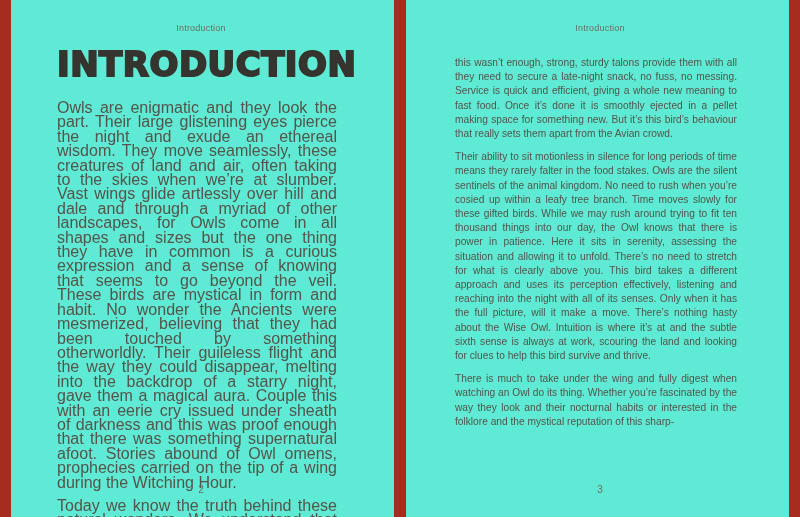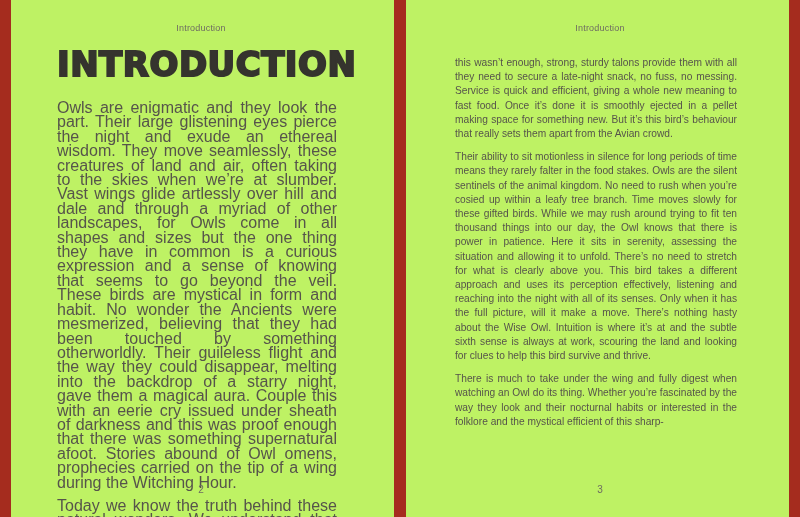--- a/index.html
+++ b/index.html
@@ -9,21 +9,21 @@
   body {
     width: 800px;
     height: 517px;
     font-family: "Liberation Sans", sans-serif;
     background: #f9f1dc;
   }
   .spread {
     position: relative;
     width: 800px;
     height: 517px;
-    background: #bef264;
+    background: #5eead4;
     overflow: hidden;
     text-decoration: underline;
   }
   .cover-bar {
     position: absolute;
     top: 0;
     bottom: 0;
     width: 11px;
     background: #a52c1e;
   }
@@ -108,20 +108,20 @@
     <div class="page-number">2</div>
   </div>
 
   <div class="cover-bar spine"></div>
 
   <div class="page page-right">
     <div class="running-head">Introduction</div>
     <div class="body-copy">
       <p>this wasn’t enough, strong, sturdy talons provide them with all they need to secure a late-night snack, no fuss, no messing. Service is quick and efficient, giving a whole new meaning to fast food. Once it’s done it is smoothly ejected in a pellet making space for something new. But it’s this bird’s behaviour that really sets them apart from the Avian crowd.</p>
       <p>Their ability to sit motionless in silence for long periods of time means they rarely falter in the food stakes. Owls are the silent sentinels of the animal kingdom. No need to rush when you’re cosied up within a leafy tree branch. Time moves slowly for these gifted birds. While we may rush around trying to fit ten thousand things into our day, the Owl knows that there is power in patience. Here it sits in serenity, assessing the situation and allowing it to unfold. There’s no need to stretch for what is clearly above you. This bird takes a different approach and uses its perception effectively, listening and reaching into the night with all of its senses. Only when it has the full picture, will it make a move. There’s nothing hasty about the Wise Owl. Intuition is where it’s at and the subtle sixth sense is always at work, scouring the land and looking for clues to help this bird survive and thrive.</p>
-      <p>There is much to take under the wing and fully digest when watching an Owl do its thing. Whether you’re fascinated by the way they look and their nocturnal habits or interested in the folklore and the mystical efficient of this sharp-</p>
+      <p>There is much to take under the wing and fully digest when watching an Owl do its thing. Whether you’re fascinated by the way they look and their nocturnal habits or interested in the folklore and the mystical reputation of this sharp-</p>
     </div>
     <div class="page-number">3</div>
   </div>
 
   <div class="cover-bar right"></div>
 
 </div>
 
 </body></html>

